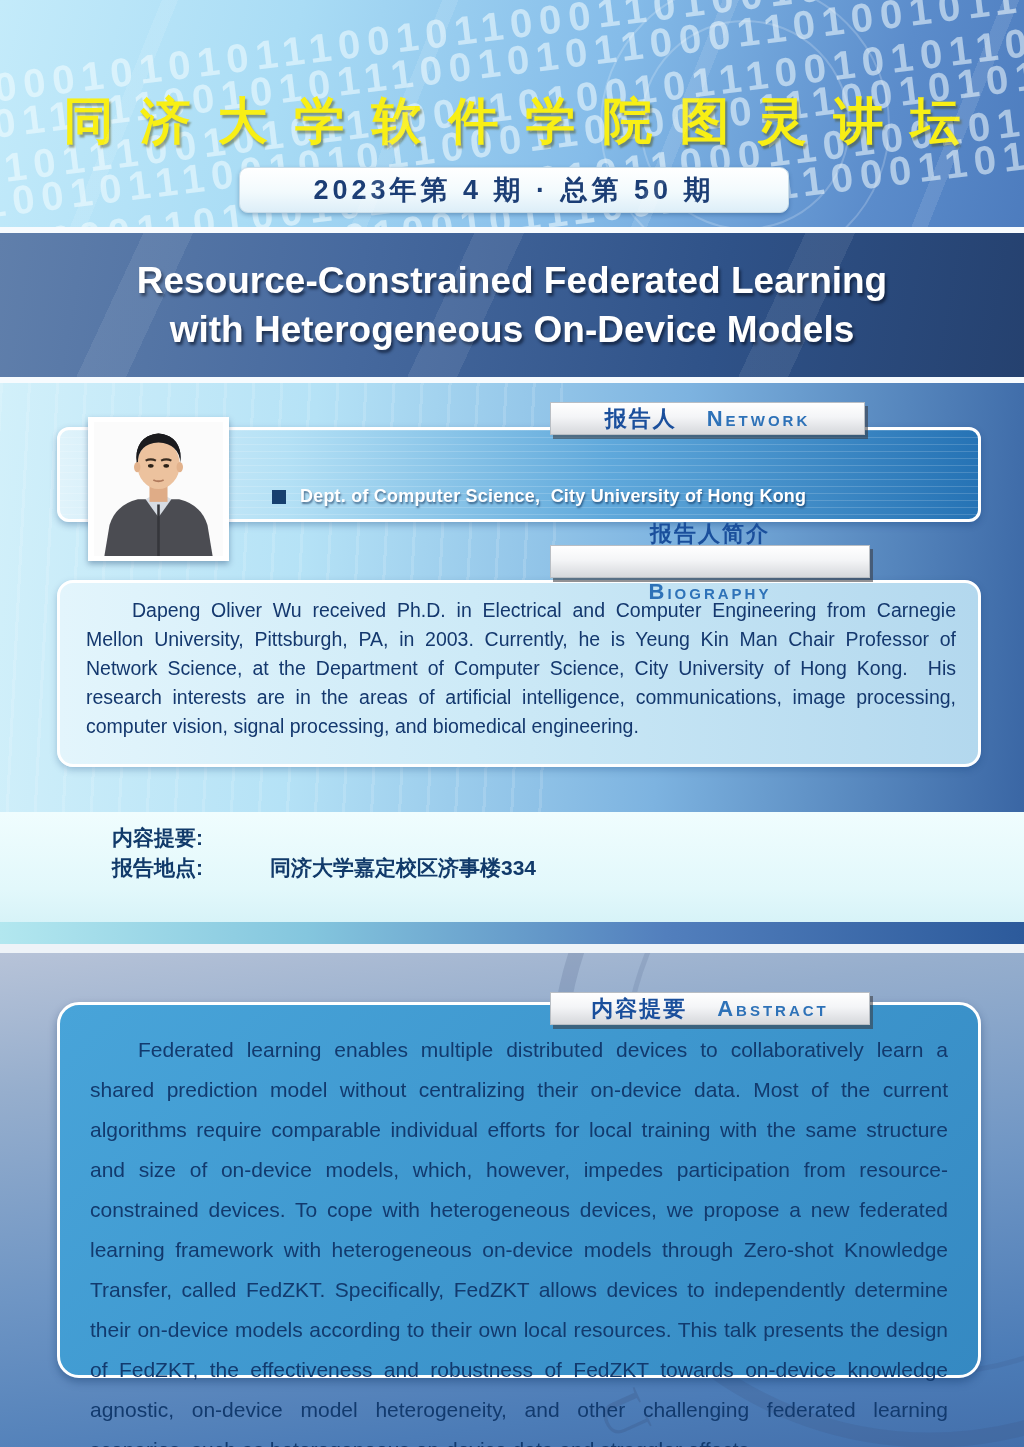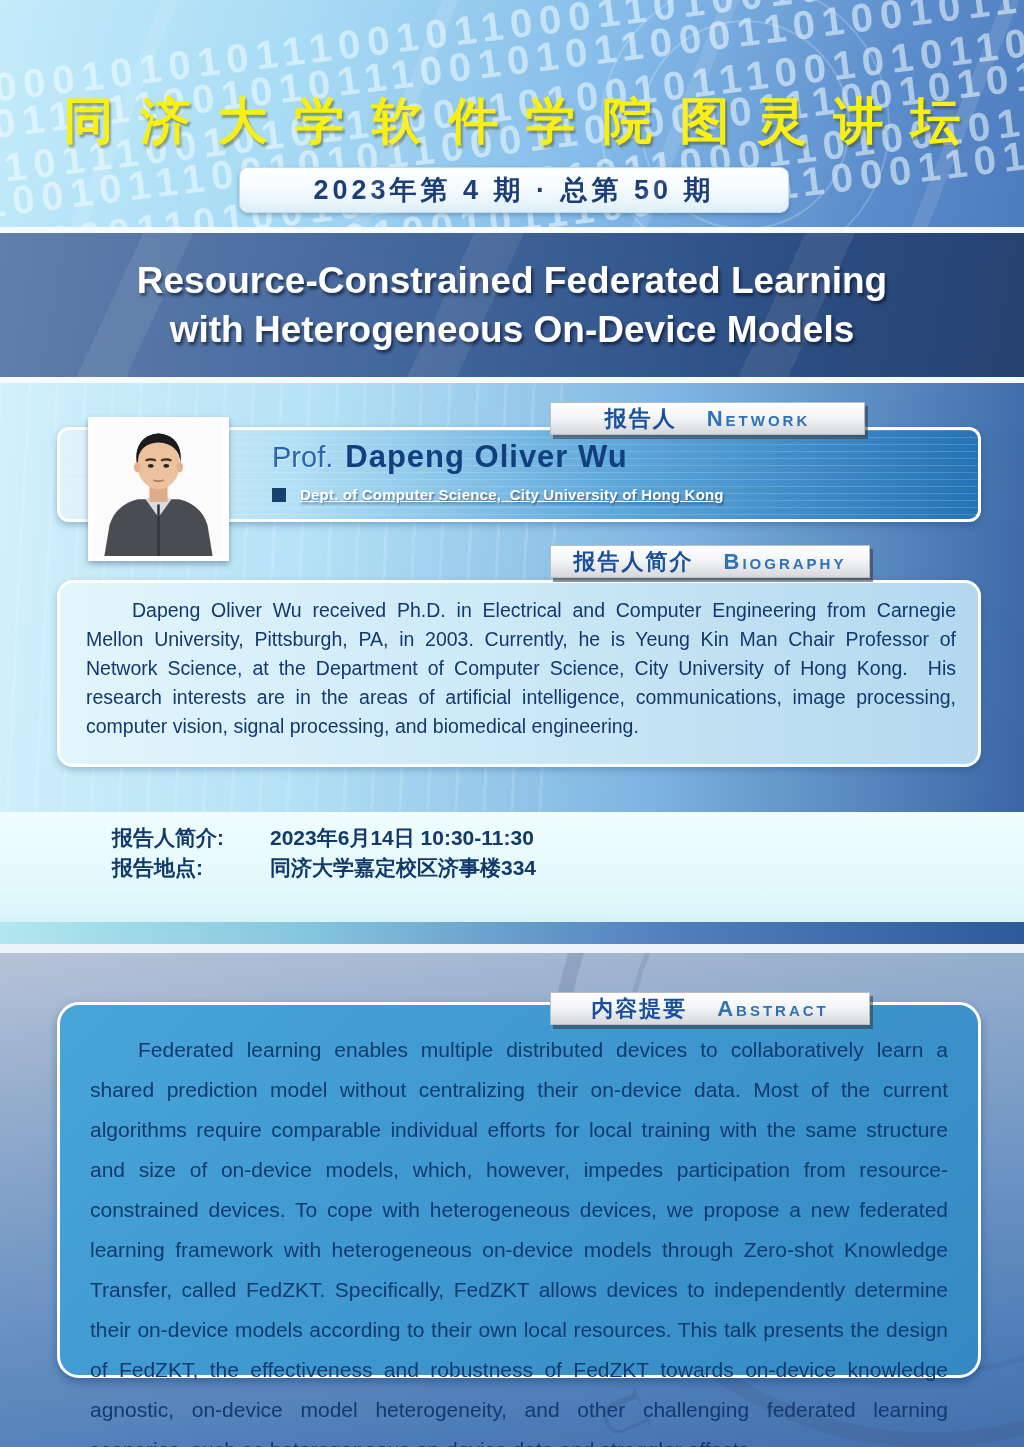--- a/index.html
+++ b/index.html
@@ -78,21 +78,21 @@
     display: flex; align-items: center; justify-content: center; gap: 30px;
     background: linear-gradient(180deg, #ffffff 0%, #f4f5f7 45%, #d6d8dc 100%);
     border: 1px solid #b9bec4;
     box-shadow: 3px 4px 0 rgba(55,55,60,0.55);
     white-space: nowrap; z-index: 5;
   }
   .sec-zh { font-size: 22px; font-weight: bold; color: #1a4f9c; letter-spacing: 2px; }
   .sec-en { font-size: 22px; font-weight: bold; color: #2e72b8; letter-spacing: 3px; font-variant: small-caps; }
 
   .speaker-header { left: 550px; top: 19px; width: 315px; }
-  .bio-header     { left: 550px; top: 162px; width: 320px; }
+  .bio-header     { left: 550px; top: 162px; width: 320px; flex-direction: column; }
 
   .speaker-card {
     position: absolute; left: 57px; top: 44px; width: 924px; height: 95px;
     background: linear-gradient(90deg, #e0f3fb 0%, #b3e0f5 25%, #5fa8db 60%, #2673b5 100%);
     border: 3px solid #ffffff; border-radius: 12px;
     box-shadow: 0 3px 7px rgba(0,50,110,0.30);
   }
   .speaker-card::after {
     content: ""; position: absolute; inset: 0; border-radius: 9px;
     background: repeating-linear-gradient(180deg, rgba(255,255,255,0.16) 0 1px, transparent 1px 7px);
@@ -103,22 +103,22 @@
     box-shadow: 0 3px 6px rgba(0,40,90,0.35);
   }
   .speaker-photo svg { display: block; width: 100%; height: 100%; }
   .speaker-name { position: absolute; left: 272px; top: 56px; z-index: 6; white-space: nowrap; }
   .name-prefix { font-size: 29px; color: #2a66ae; font-weight: 500; margin-right: 12px;
     text-shadow: 1px 1px 1px rgba(255,255,255,0.5); }
   .name-main { font-size: 31px; color: #123f7e; font-weight: 800; letter-spacing: 1px; }
   .speaker-affil { position: absolute; left: 272px; top: 103px; z-index: 6;
     display: flex; align-items: center; gap: 14px; white-space: pre; }
   .affil-bullet { width: 14px; height: 14px; background: #17406f; display: inline-block; flex: none; }
-  .affil-text { font-size: 15px; font-weight: bold; color: #ffffff;
-    text-shadow: 1px 2px 2px rgba(0,30,70,0.55); letter-spacing: 0.2px; text-decoration: underline; }
+  .affil-text { font-size: 18px; font-weight: bold; color: #ffffff;
+    text-shadow: 1px 2px 2px rgba(0,30,70,0.55); letter-spacing: 0.2px; }
 
   .bio-box {
     position: absolute; left: 57px; top: 197px; width: 924px; height: 187px;
     background: linear-gradient(90deg, #e3f5fc 0%, #cdeaf7 45%, #b3d8ee 100%);
     border: 3px solid #ffffff; border-radius: 16px;
     box-shadow: 0 3px 7px rgba(0,50,110,0.25);
     padding: 13px 22px 0 26px;
   }
   .bio-text {
     font-size: 19.5px; line-height: 29px; color: #14386e; font-weight: 500;
@@ -211,43 +211,39 @@
         <ellipse cx="33.5" cy="35" rx="2.5" ry="4" fill="#e2b28c"></ellipse>
         <ellipse cx="66.5" cy="35" rx="2.5" ry="4" fill="#e2b28c"></ellipse>
         <path d="M40,30 Q44,28 48,30" stroke="#3a2d22" stroke-width="1.6" fill="none"></path>
         <path d="M52,30 Q56,28 60,30" stroke="#3a2d22" stroke-width="1.6" fill="none"></path>
         <ellipse cx="44" cy="34" rx="2.2" ry="1.5" fill="#2a2118"></ellipse>
         <ellipse cx="56" cy="34" rx="2.2" ry="1.5" fill="#2a2118"></ellipse>
         <path d="M46,45 Q50,47 54,45" stroke="#b07a5c" stroke-width="1.4" fill="none"></path>
       </svg>
     </div>
 
-    <div class="speaker-name">
-      <span class="name-prefix">Prof.</span><span class="name-main">Dapeng Oliver Wu</span>
-    </div>
 
     <div class="speaker-affil">
       <span class="affil-bullet"></span>
       <span class="affil-text">Dept. of Computer Science,  City University of Hong Kong</span>
     </div>
 
     <div class="sec-header bio-header">
       <span class="sec-zh">报告人简介</span>
       <span class="sec-en">Biography</span>
     </div>
 
     <div class="bio-box">
       <div class="bio-text">Dapeng Oliver Wu received Ph.D. in Electrical and Computer Engineering from Carnegie Mellon University, Pittsburgh, PA, in 2003. Currently, he is Yeung Kin Man Chair Professor of Network Science, at the Department of Computer Science, City University of Hong Kong.  His research interests are in the areas of artificial intelligence, communications, image processing, computer vision, signal processing, and biomedical engineering.</div>
     </div>
   </div>
 
   <div class="details-band">
     <div class="detail-row row-0">
-      <span class="detail-label">报告人简介:</span>
-      <span class="detail-value">2023年6月14日 10:30-11:30</span>
+      <span class="detail-label">内容提要:</span>
     </div>
     <div class="detail-row row-1">
       <span class="detail-label">报告地点:</span>
       <span class="detail-value">同济大学嘉定校区济事楼334</span>
     </div>
   </div>
 
   <div class="grad-band"></div>
   <div class="sep sep3"></div>
 

